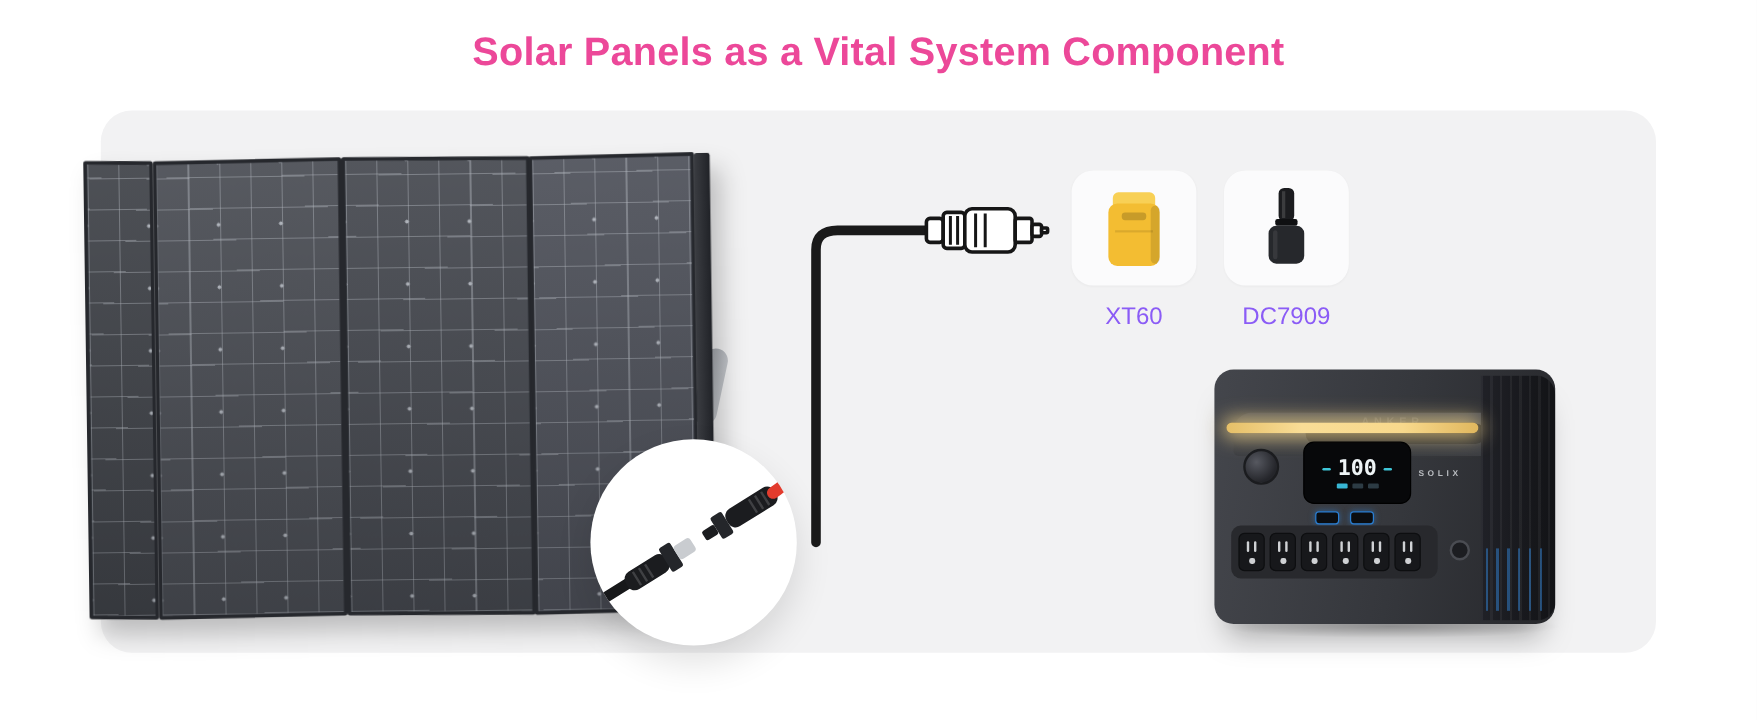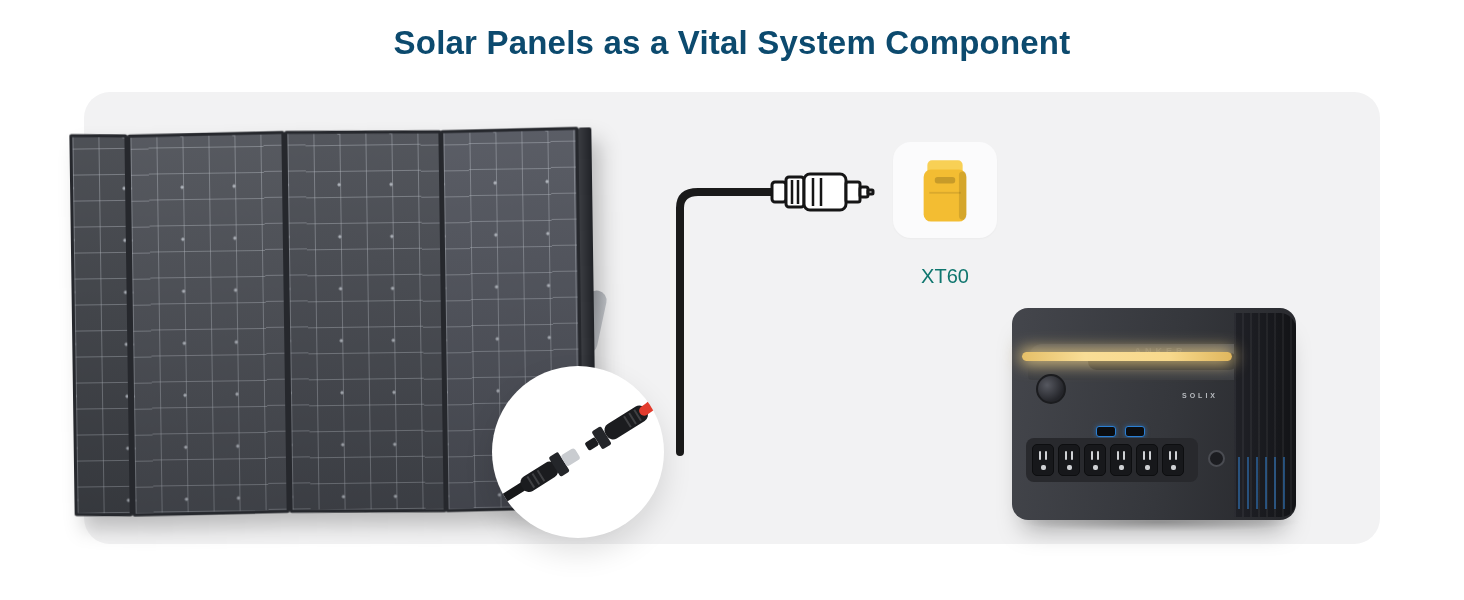--- a/index.html
+++ b/index.html
@@ -3,21 +3,21 @@
 <meta charset="utf-8">
 <style>
   html,body{margin:0;padding:0;}
   body{
     width:1464px;height:600px;position:relative;background:#ffffff;
     font-family:"Liberation Sans", sans-serif;overflow:hidden;
   }
   
   .page-title{
     position:absolute;top:24px;left:0;width:100%;
-    text-align:center;font-size:33px;font-weight:700;color:#0c4a6e;
+    text-align:center;font-size:33px;font-weight:700;color:#ec4899;
     letter-spacing:.2px;
   }
   
   .stage{
     position:absolute;left:84px;top:92px;width:1296px;height:452px;
     background:#f2f2f3;border-radius:26px;
   }
   
   .strap{
     position:absolute;left:498px;top:198px;width:20px;height:64px;
@@ -50,21 +50,21 @@
   
   .connector-row{
     position:absolute;left:809px;top:50px;display:flex;gap:23px;z-index:2;
   }
   .connector-item{width:104px;display:flex;flex-direction:column;align-items:center;}
   .connector-card{
     width:104px;height:96px;border-radius:18px;background:#fbfbfc;
     display:flex;align-items:center;justify-content:center;
     box-shadow:0 1px 2px rgba(0,0,0,0.03);
   }
-  .connector-label{margin-top:27px;font-size:20px;color:#0f766e;text-align:center;}
+  .connector-label{margin-top:15px;font-size:20px;color:#8b5cf6;text-align:center;}
   
   .mc4-bubble{
     position:absolute;left:408px;top:274px;width:172px;height:172px;
     background:#ffffff;border-radius:50%;overflow:hidden;z-index:3;
     box-shadow:0 14px 30px rgba(0,0,0,0.12);
   }
   
   .station{position:absolute;left:928px;top:216px;width:284px;height:212px;z-index:2;}
   .station-body{
     position:absolute;inset:0;border-radius:16px;
@@ -197,20 +197,32 @@
           <rect x="16" y="10" width="38" height="18" rx="5" fill="#f8d055"></rect>
           <rect x="12" y="20" width="46" height="56" rx="8" fill="#f3bd32"></rect>
           <rect x="50" y="22" width="8" height="52" rx="4" fill="rgba(0,0,0,0.12)"></rect>
           <rect x="24" y="28" width="22" height="7" rx="3" fill="rgba(0,0,0,0.18)"></rect>
           <rect x="18" y="44" width="34" height="2" fill="rgba(0,0,0,0.10)"></rect>
         </svg>
       </div>
       <div class="connector-label">XT60</div>
     </div>
 
+    <div class="connector-item">
+      <div class="connector-card">
+        <svg width="66" height="78" viewBox="0 0 70 84">
+          <rect x="28" y="6" width="14" height="30" rx="5" fill="#1b1c1f"></rect>
+          <rect x="31" y="9" width="3" height="24" fill="rgba(255,255,255,0.14)"></rect>
+          <rect x="25" y="34" width="20" height="6" rx="2" fill="#0f1012"></rect>
+          <rect x="19" y="40" width="32" height="34" rx="7" fill="#26282c"></rect>
+          <rect x="23" y="44" width="4" height="26" rx="2" fill="rgba(255,255,255,0.08)"></rect>
+        </svg>
+      </div>
+      <div class="connector-label">DC7909</div>
+    </div>
 
 
 
   </div>
 
   <div class="mc4-bubble">
     <svg width="172" height="172" viewBox="0 0 172 172">
       <g transform="rotate(-32 86 86)">
 
         <path d="M -24 86 H 24" stroke="#17181a" stroke-width="9" stroke-linecap="round" fill="none"></path>
@@ -233,20 +245,28 @@
     <div class="station-body">
       <div class="station-top">
         <div class="brand-top">ANKER</div>
         <div class="station-handle"></div>
       </div>
       <div class="station-side">
         <div class="side-vents-blue"></div>
       </div>
       <div class="light-bar"></div>
       <div class="station-knob"></div>
+      <div class="station-screen">
+        <div class="screen-value">100</div>
+        <div class="screen-bars">
+          <div class="screen-bar lit"></div>
+          <div class="screen-bar"></div>
+          <div class="screen-bar"></div>
+        </div>
+      </div>
       <div class="brand-front">SOLIX</div>
       <div class="ports-row">
         <div class="port"></div>
         <div class="port"></div>
       </div>
       <div class="outlet-panel">
         <div class="outlet">
             <div class="slot-l"></div>
             <div class="slot-r"></div>
             <div class="hole"></div>

